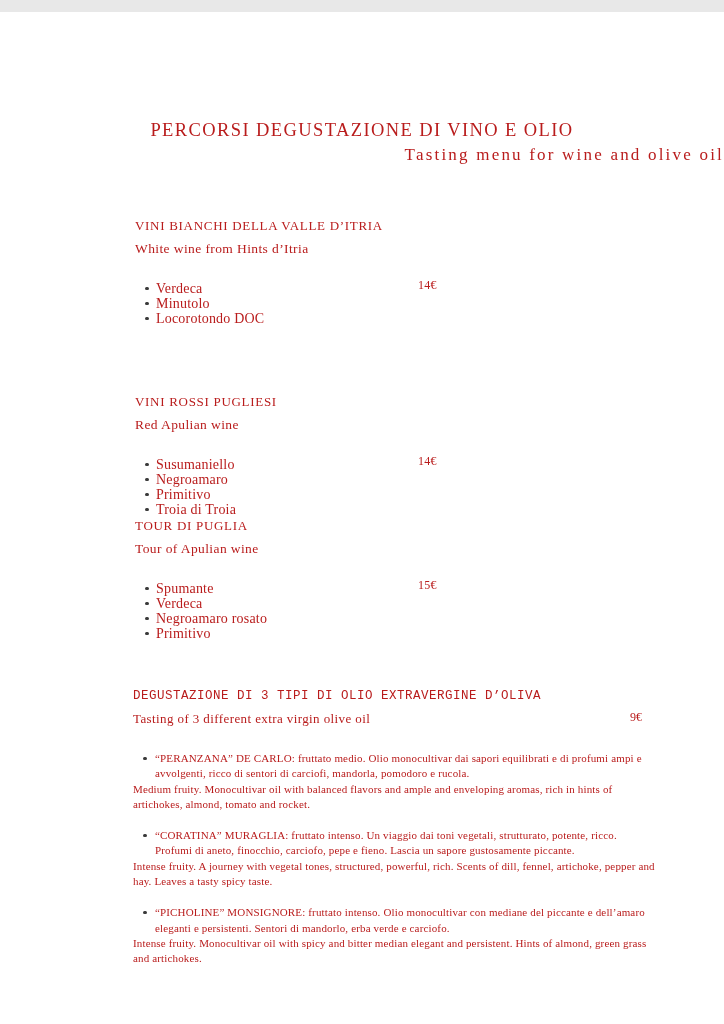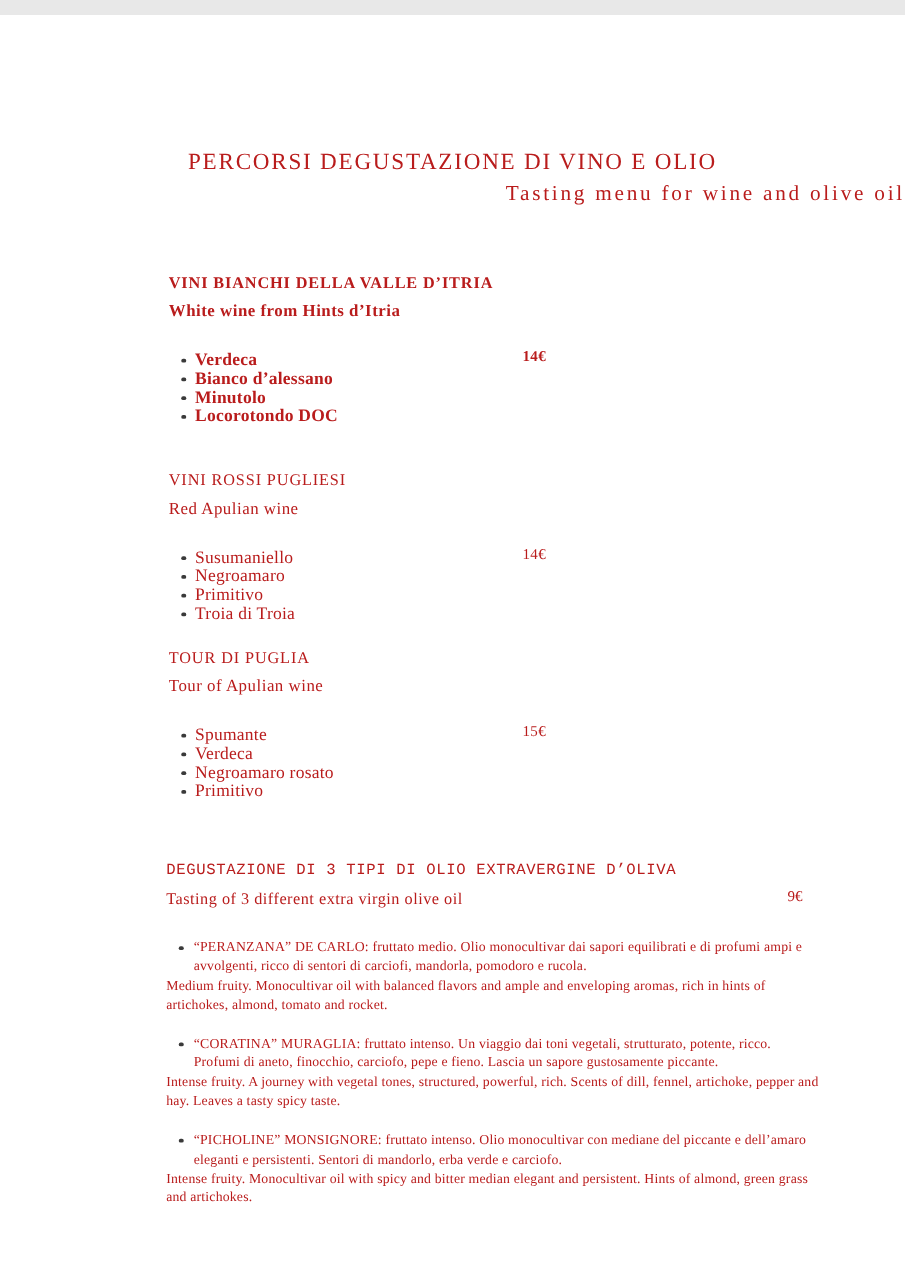--- a/index.html
+++ b/index.html
@@ -19,22 +19,22 @@
     margin: 0; text-align: center;
     font-size: 18.5px; font-weight: normal; letter-spacing: 1.4px;
   }
   .title-en {
     position: absolute; top: 133px; left: 0; width: 100%;
     margin: 0; text-align: right;
     font-size: 17px; font-weight: normal; letter-spacing: 2.2px;
   }
 
   .wine-section { position: absolute; left: 135px; width: 420px; }
-  .ws-0 { top: 206px; font-weight: bold; }
-  .ws-1 { top: 364px; }
+  .ws-0 { top: 206px; }
+  .ws-1 { top: 382px; }
   .ws-2 { top: 506px; }
 
   .sec-heading-it {
     font-size: 13px; letter-spacing: 0.7px; line-height: 16px;
   }
   .sec-heading-en {
     font-size: 13.5px; letter-spacing: 0.4px; line-height: 17px; margin-top: 6px;
   }
   .wine-list {
     list-style: none; margin: 24px 0 0 10px; padding: 0;
@@ -71,21 +71,20 @@
 
   <h1 class="title-it">PERCORSI DEGUSTAZIONE DI VINO E OLIO</h1>
   <h2 class="title-en">Tasting menu for wine and olive oil</h2>
 
   <section class="wine-section ws-0">
     <div class="sec-heading-it">VINI BIANCHI DELLA VALLE D’ITRIA</div>
     <div class="sec-heading-en">White wine from Hints d’Itria</div>
     <span class="wine-price">14€</span>
     <ul class="wine-list">
       <li>Verdeca</li>
-      <li>Bianco d’alessano</li>
       <li>Minutolo</li>
       <li>Locorotondo DOC</li>
     </ul>
   </section>
 
   <section class="wine-section ws-1">
     <div class="sec-heading-it">VINI ROSSI PUGLIESI</div>
     <div class="sec-heading-en">Red Apulian wine</div>
     <span class="wine-price">14€</span>
     <ul class="wine-list">

